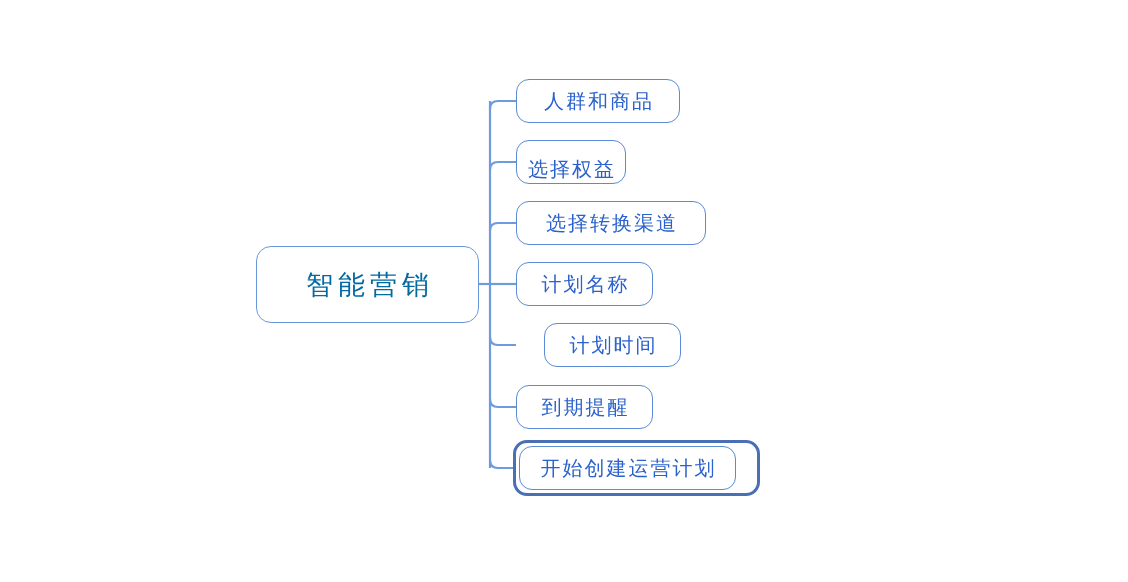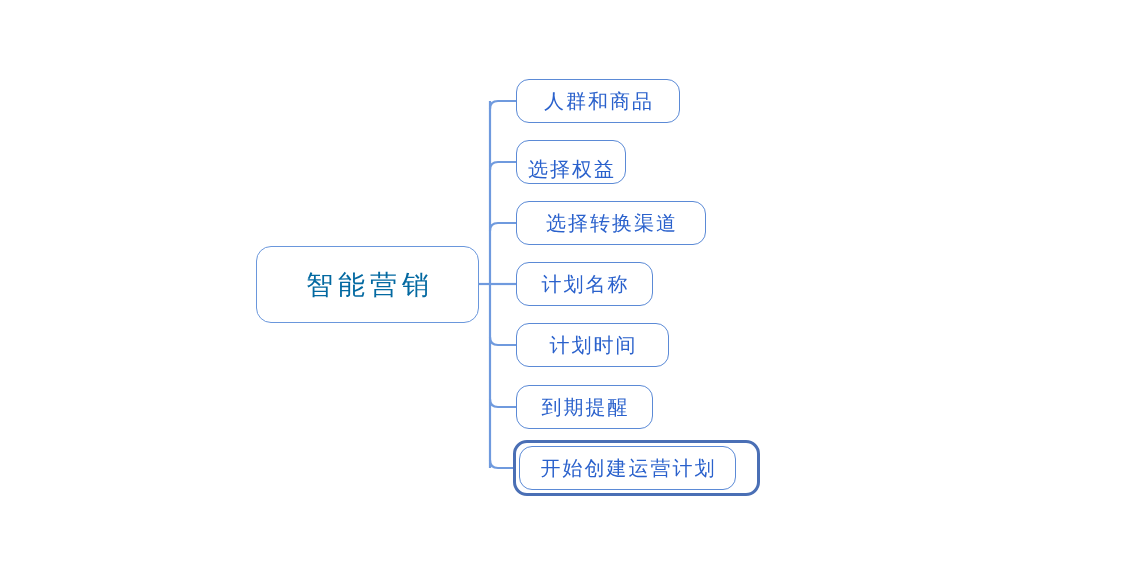--- a/index.html
+++ b/index.html
@@ -78,21 +78,21 @@
     font-size: 20px;
     letter-spacing: 2px;
     text-indent: 2px;
     color: #2a61cc;
   }
 
   #child-0 { left: 516px; top: 79px;  width: 164px; }
   #child-1 { left: 516px; top: 140px; width: 110px; align-items: flex-end; }
   #child-2 { left: 516px; top: 201px; width: 190px; align-items: center; }
   #child-3 { left: 516px; top: 262px; width: 137px; }
-  #child-4 { left: 516px; top: 323px; width: 153px; }
+  #child-4 { left: 544px; top: 323px; width: 137px; }
   #child-5 { left: 516px; top: 385px; width: 137px; }
   #child-6 { left: 519px; top: 446px; width: 217px; }
 
   
   #selection-ring {
     position: absolute;
     left: 513px;
     top: 440px;
     width: 247px;
     height: 56px;

